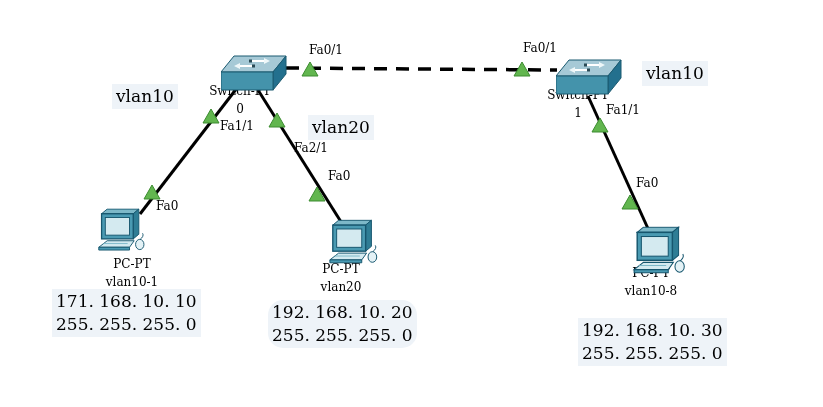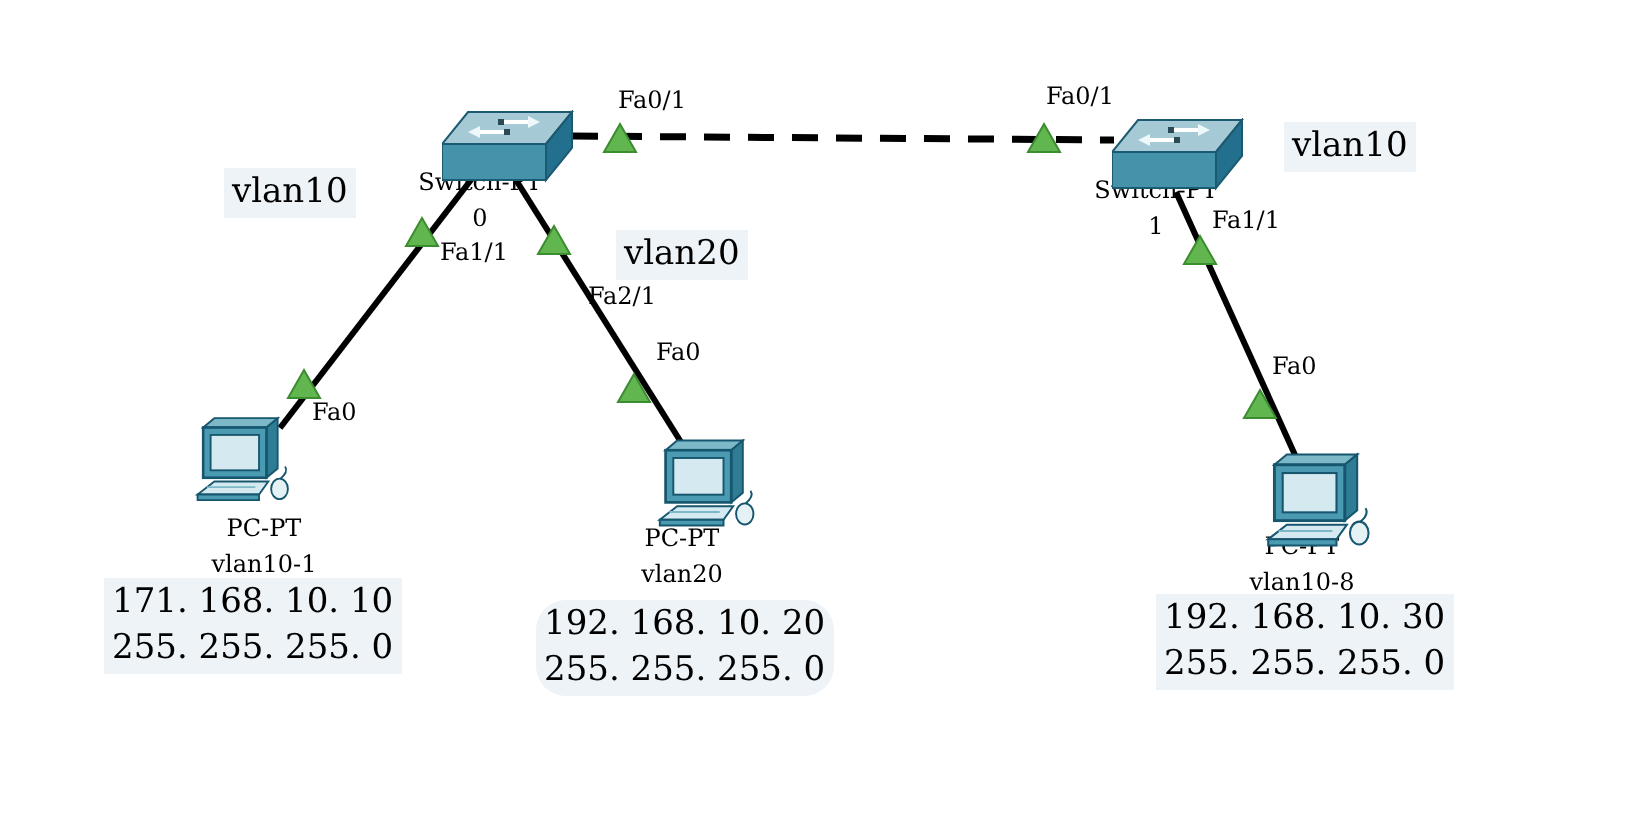--- a/index.html
+++ b/index.html
@@ -67,21 +67,21 @@
   <div class="note" style="left:642px;top:61px;">vlan10</div>
 
   <div class="note" style="left:52px;top:289px;">
     <span style="display:block">171. 168. 10. 10</span>
     <span style="display:block">255. 255. 255. 0</span>
   </div>
   <div class="note" style="left:268px;top:300px;border-radius:15px;">
     <span style="display:block">192. 168. 10. 20</span>
     <span style="display:block">255. 255. 255. 0</span>
   </div>
-  <div class="note" style="left:578px;top:297px;">
+  <div class="note" style="left:578px;top:318px;">
     <span style="display:block">192. 168. 10. 30</span>
     <span style="display:block">255. 255. 255. 0</span>
   </div>
 
   <div class="lbl" style="left:309px;top:41px;">Fa0/1</div>
   <div class="lbl" style="left:523px;top:39px;">Fa0/1</div>
   <div class="lbl" style="left:294px;top:92px;margin-top:47px;">Fa2/1</div>
   <div class="lbl" style="left:220px;top:117px;">Fa1/1</div>
   <div class="lbl" style="left:606px;top:101px;">Fa1/1</div>
   <div class="lbl" style="left:156px;top:197px;">Fa0</div>

